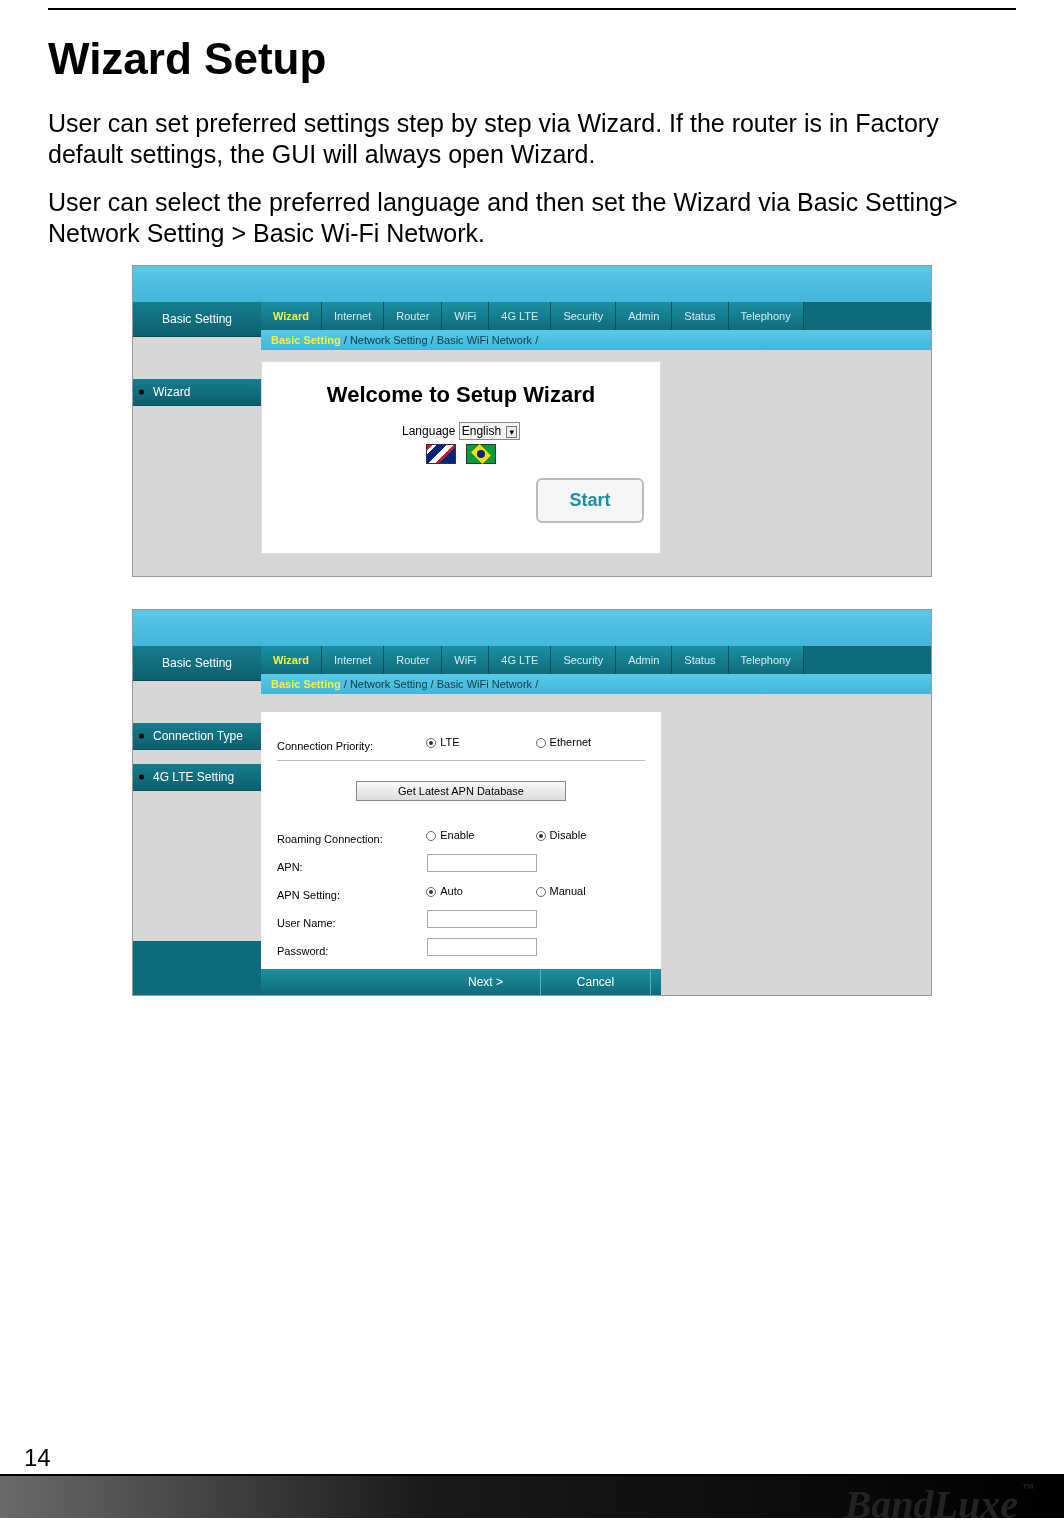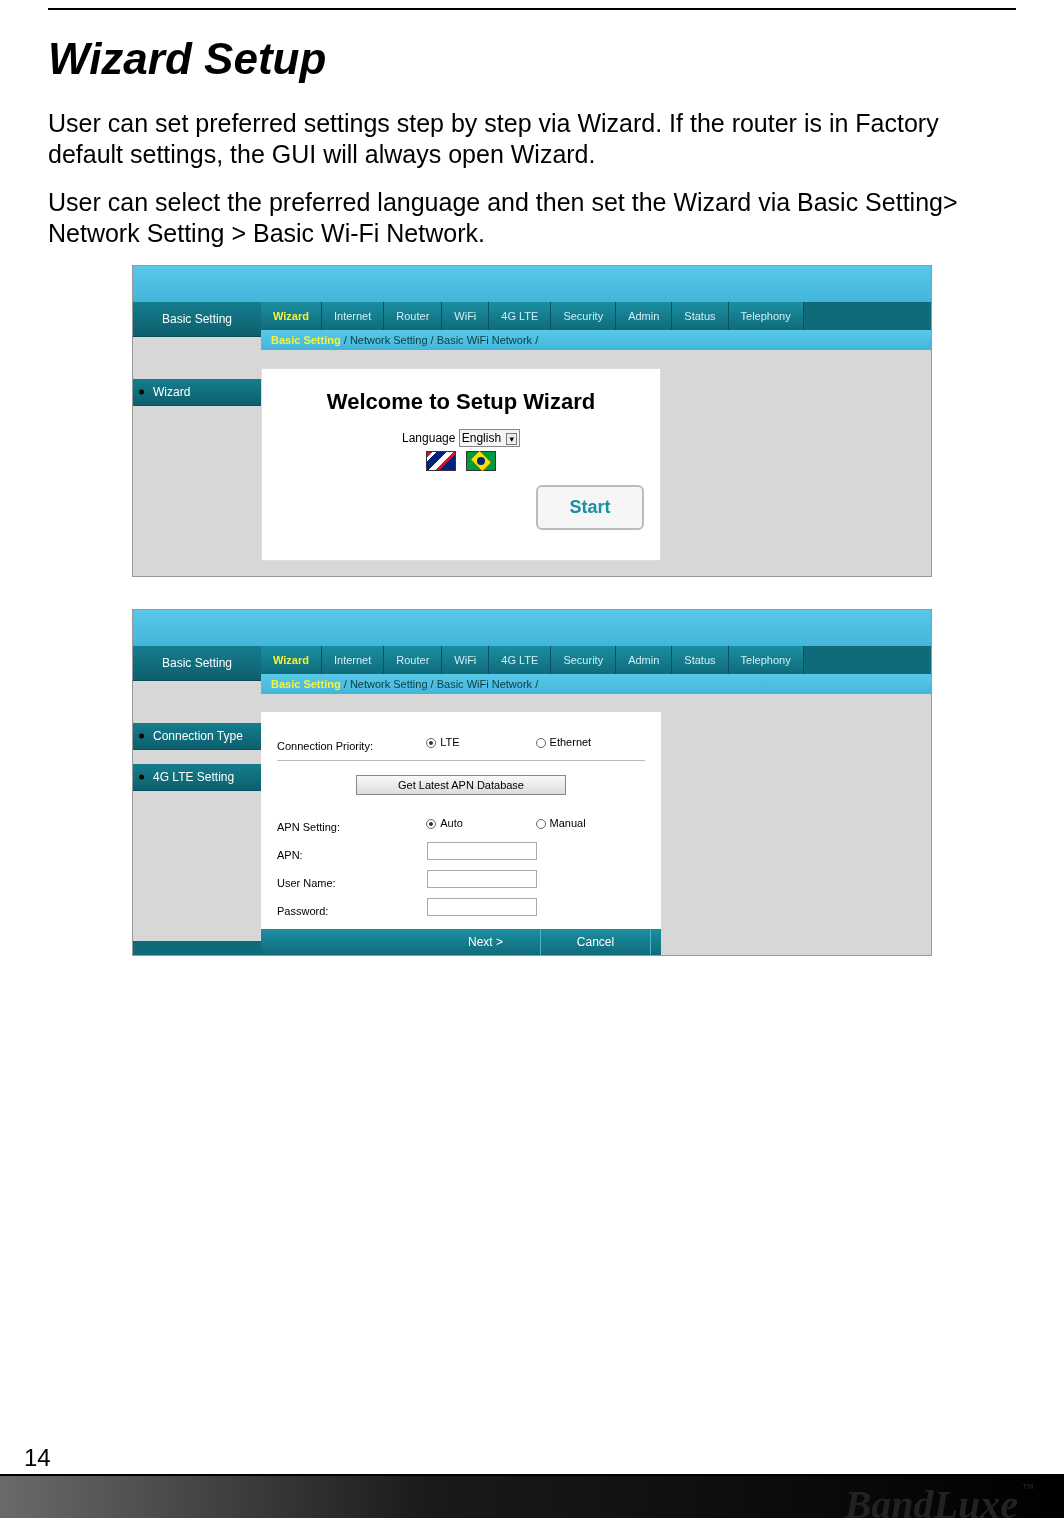--- a/index.html
+++ b/index.html
@@ -1,19 +1,19 @@
 <!DOCTYPE html>
 <html><head>
 <meta charset="utf-8">
 <style>
   * { box-sizing: border-box; margin: 0; padding: 0; }
   body { width: 1064px; height: 1538px; font-family: Arial, Helvetica, sans-serif; background: #fff; position: relative; }
   .page { padding: 0 48px; }
   .top-rule { border-top: 2px solid #000; margin-top: 8px; margin-bottom: 24px; }
-  .title { font-size: 44px; font-weight: bold; font-style: italic; margin: 18px 0 24px 0; }
+  .title { font-size: 44px; font-weight: bold; margin: 18px 0 24px 0; }
   .para { font-size: 25px; line-height: 1.25; margin-bottom: 16px; }
   .shot { width: 800px; margin: 16px auto 32px auto; border: 1px solid #999; background: #d7d7d7; position: relative; font-size: 12px; }
   .shot-top { height: 36px; background: linear-gradient(#5ac8e8,#42b6da); }
   .shot-body { display: flex; }
   .sidebar { width: 128px; background: #0f6b79; }
   .side-head { background: linear-gradient(#157d8e,#0d5f6d); color: #fff; font-size: 12px; text-align: center; padding: 10px 4px; border-bottom: 1px solid #094a55; }
   .side-gap { height: 42px; background: #d7d7d7; }
   .side-item { background: linear-gradient(#157d8e,#0d5f6d); color: #fff; font-size: 12px; padding: 6px 8px 6px 20px; position: relative; border-bottom: 1px solid #0a525d; }
   .side-item::before { content: ""; position: absolute; left: 6px; top: 50%; width: 5px; height: 5px; background: #000; border-radius: 50%; transform: translateY(-50%); }
   .main { flex: 1; background: #d7d7d7; }
@@ -34,21 +34,21 @@
   .flag-br { background: #009c3b; position: relative; border: 1px solid #333; }
   .flag-br::before { content: ""; position: absolute; inset: 3px 6px; background: #ffdf00; transform: rotate(45deg); }
   .flag-br::after { content: ""; position: absolute; left: 50%; top: 50%; width: 8px; height: 8px; background: #002776; border-radius: 50%; transform: translate(-50%,-50%); }
   .startbtn { display: block; margin-left: auto; width: 108px; padding: 10px 0; font-size: 18px; font-weight: bold; color: #1b8fa3; border: 2px solid #bbb; border-radius: 6px; background: #f6f6f6; text-align: center; }
   .content-white2 { background: #fff; margin: 0; padding: 16px 16px 8px 16px; width: 400px; }
   .formrow { display: flex; font-size: 11px; padding: 4px 0; align-items: center; }
   .formrow .lbl { width: 150px; margin-top: 8px; }
   .formrow .col { width: 110px; }
   .radio { display: inline-block; width: 10px; height: 10px; border: 1px solid #666; border-radius: 50%; vertical-align: middle; margin-right: 4px; background: #fff; position: relative; }
   .radio.on::after { content: ""; position: absolute; inset: 2px; background: #333; border-radius: 50%; }
-  .apnbtn { display: block; margin: 14px auto; width: 210px; font-size: 11px; padding: 3px 0; text-align: center; background: linear-gradient(#f9f9f9,#dcdcdc); border: 1px solid #888; }
+  .apnbtn { display: block; margin: 20px auto; width: 210px; font-size: 11px; padding: 3px 0; text-align: center; background: linear-gradient(#f9f9f9,#dcdcdc); border: 1px solid #888; }
   .txtinput { width: 110px; height: 18px; border: 1px solid #aaa; background: #fff; }
   .divider { border-top: 1px solid #bbb; margin: 4px 0 4px 0; }
   .btnbar { display: flex; background: linear-gradient(#1b8fa3,#0f6b79); }
   .btnbar .spacer { width: 170px; }
   .navbtn { width: 110px; text-align: center; font-size: 12px; color: #fff; padding: 6px 0; border-right: 1px solid #4fb5c7; }
   .pagenum { position: absolute; left: 24px; bottom: 66px; font-size: 24px; }
   .footer { position: absolute; left: 0; right: 0; bottom: 20px; height: 44px; background: linear-gradient(90deg,#6a6a6a 0%,#1a1a1a 40%,#000 100%); border-top: 2px solid #000; }
   .brand { position: absolute; right: 30px; bottom: 10px; font-size: 40px; font-weight: bold; font-style: italic; color: #222; font-family: Georgia, 'Times New Roman', serif; }
   .brand .tm { font-size: 12px; font-style: normal; vertical-align: top; margin-left: 4px; }
 </style>
@@ -83,21 +83,21 @@
           <div class="tab">Telephony</div>
         </div>
         <div class="crumbbar">
           <span class="c-active">Basic Setting</span>
           <span> /  </span>
           <span>Network Setting</span>
           <span> /  </span>
           <span>Basic WiFi Network</span>
           <span> /</span>
         </div>
-        <div class="contentwrap" style="padding-top:18px;">
+        <div class="contentwrap" style="padding-top:11px;">
           <div class="content-white">
             <div class="welcome">Welcome to Setup Wizard</div>
             <div class="langrow">
               <span>Language</span>
               <span class="langsel">
                 <span>English</span>
                 <span class="arrow">▾</span>
               </span>
             </div>
             <div class="flags">
@@ -145,27 +145,32 @@
         <div class="contentwrap" style="padding-top:18px;">
           <div class="content-white2">
             <div class="formrow">
               <span class="lbl">Connection Priority:</span>
               <span class="col"><span class="radio on"></span><span>LTE</span></span>
               <span class="col"><span class="radio"></span><span>Ethernet</span></span>
             </div>
             <div class="divider"></div>
             <div class="apnbtn">Get Latest APN Database</div>
             <div class="formrow">
-              <span class="lbl">APN Setting:</span>
-              <span class="col"><span class="radio on"></span><span>Auto</span></span>
-              <span class="col"><span class="radio"></span><span>Manual</span></span>
+              <span class="lbl">Roaming Connection:</span>
+              <span class="col"><span class="radio"></span><span>Enable</span></span>
+              <span class="col"><span class="radio on"></span><span>Disable</span></span>
             </div>
             <div class="formrow">
               <span class="lbl">APN:</span>
               <span class="txtinput"></span>
+            </div>
+            <div class="formrow">
+              <span class="lbl">APN Setting:</span>
+              <span class="col"><span class="radio on"></span><span>Auto</span></span>
+              <span class="col"><span class="radio"></span><span>Manual</span></span>
             </div>
             <div class="formrow">
               <span class="lbl">User Name:</span>
               <span class="txtinput"></span>
             </div>
             <div class="formrow">
               <span class="lbl">Password:</span>
               <span class="txtinput"></span>
             </div>
           </div>

